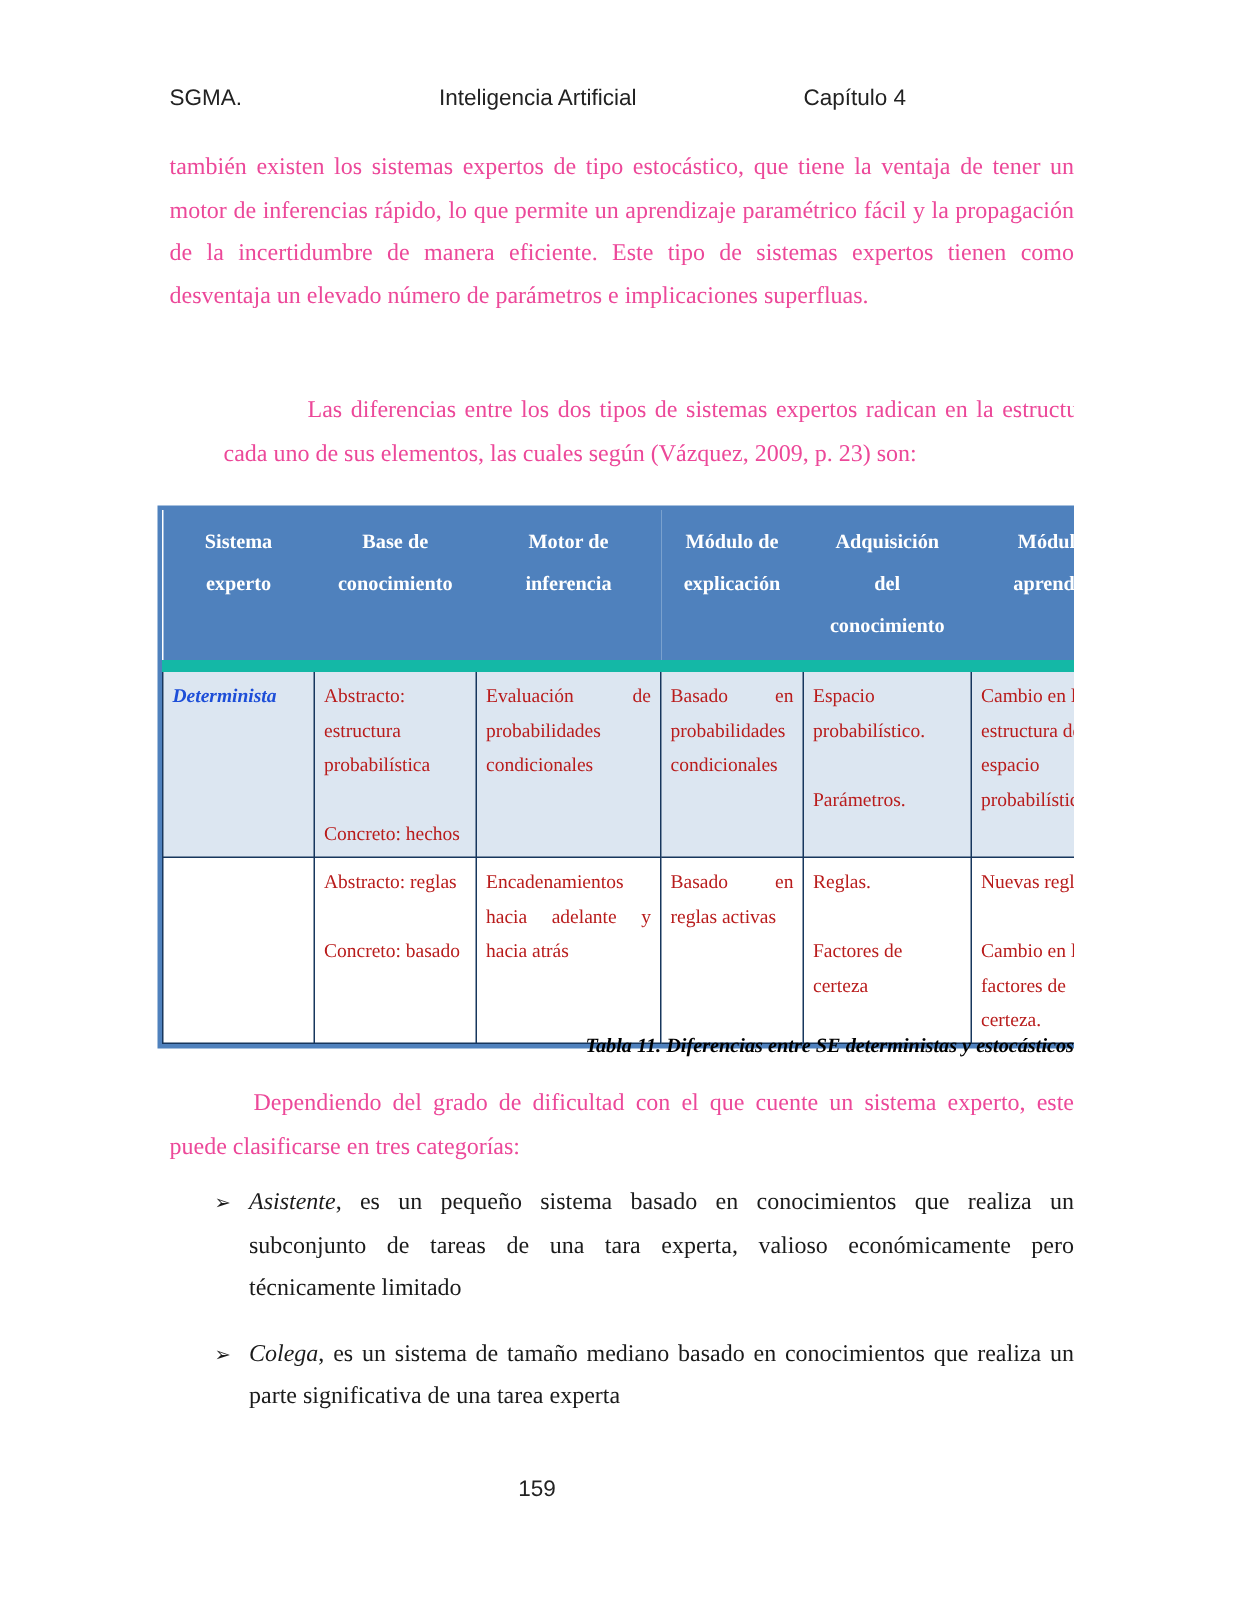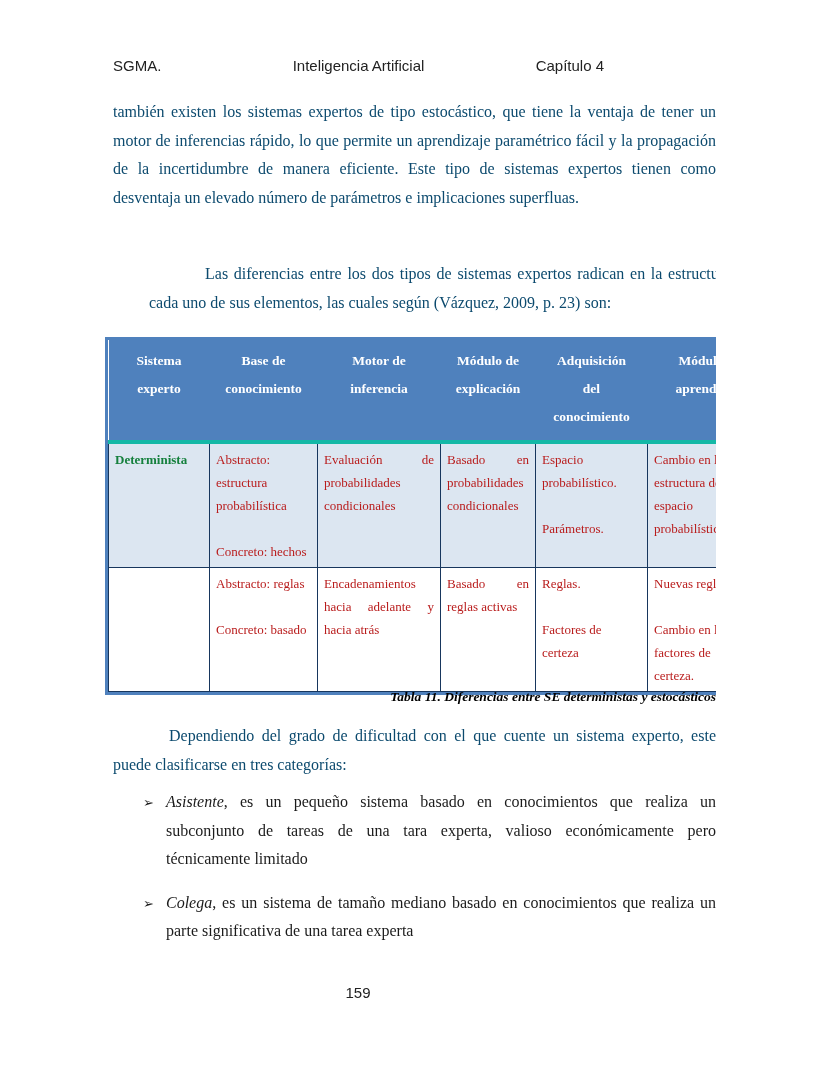--- a/index.html
+++ b/index.html
@@ -6,40 +6,40 @@
   .page{position:relative;width:716px;height:1071px;background:#ffffff;overflow:hidden;
         font-family:"Liberation Serif",serif;color:#1b1b1b;}
 
   .doc-header{position:absolute;top:57px;left:113px;right:112px;display:flex;align-items:baseline;
               font-family:"Liberation Sans",sans-serif;font-size:15px;color:#222;}
   .doc-header .h-left{flex:1;text-align:left;}
   .doc-header .h-center{flex:0 0 auto;text-align:center;}
   .doc-header .h-right{flex:1;text-align:right;}
 
   .para{position:absolute;left:113px;width:603px;font-size:16px;line-height:28.5px;
-        text-align:justify;color:#0c4a6e;}
+        text-align:justify;color:#ec4899;}
   .para.indent{text-indent:56px;}
   .p1{top:98px;}
   .p2{top:260px;margin-left:36px;}
   .p3{top:722px;}
 
   .table-wrap{position:absolute;top:337px;left:105px;width:663px;border:3px solid #4F81BD;box-sizing:border-box;}
   table.se-table{width:100%;border-collapse:collapse;table-layout:fixed;}
   .se-table col.c0{width:101px}.se-table col.c1{width:108px}.se-table col.c2{width:123px}
   .se-table col.c3{width:95px}.se-table col.c4{width:112px}.se-table col.c5{width:124px}
   .se-table th{background:#4F81BD;color:#ffffff;font-weight:bold;font-size:13.5px;line-height:28px;
                text-align:center;vertical-align:top;padding:7px 3px 0 3px;height:93px;
                white-space:pre-line;border:none;}
-  .se-table thead tr{border-bottom:4px solid #14b8a6;}
+  .se-table thead tr{border-bottom:8px solid #14b8a6;}
   .se-table td{border:1px solid #17365D;vertical-align:top;font-size:13px;line-height:23px;
                padding:4px 6px;color:#b91c1c;background:#ffffff;}
   .se-table td.pre{white-space:pre-line;}
   .se-table td.just{text-align:justify;}
   .se-table tr.row-det td{background:#DCE6F1;}
-  .se-table td.rowlabel{color:#15803d;font-weight:bold;font-size:13px;}
+  .se-table td.rowlabel{color:#1d4ed8;font-weight:bold;font-size:13px;font-style:italic;}
   .se-table tr.row-det{height:125px;}
   .se-table tr.row-est{height:120px;}
 
   .caption{position:absolute;top:689px;left:105px;width:611px;text-align:right;
            font-size:13.5px;font-weight:bold;font-style:italic;color:#000000;}
 
   .bullets{position:absolute;top:788px;left:143px;width:573px;}
   .bullet{position:relative;padding-left:23px;margin-bottom:15px;font-size:16px;
           line-height:28.5px;text-align:justify;}
   .bullet-marker{position:absolute;left:0;top:1px;font-family:"DejaVu Sans",sans-serif;

